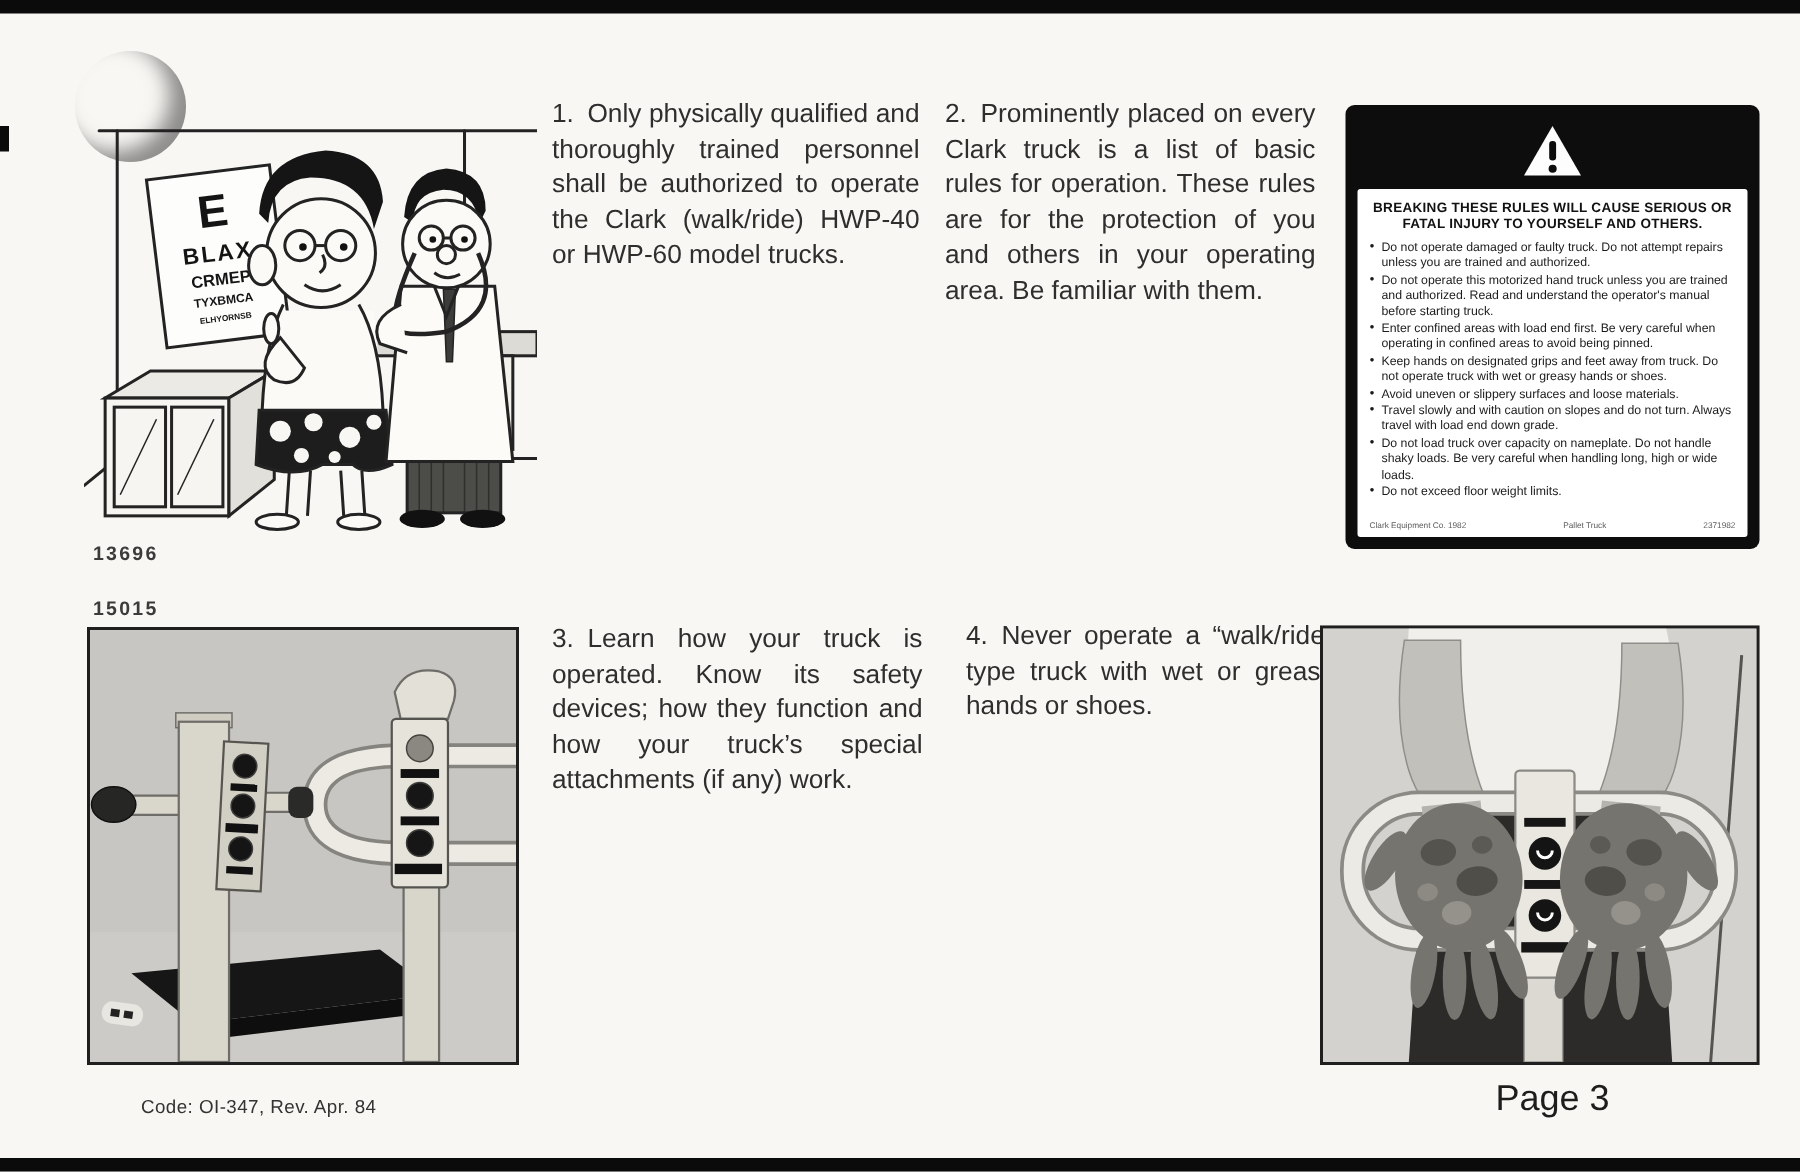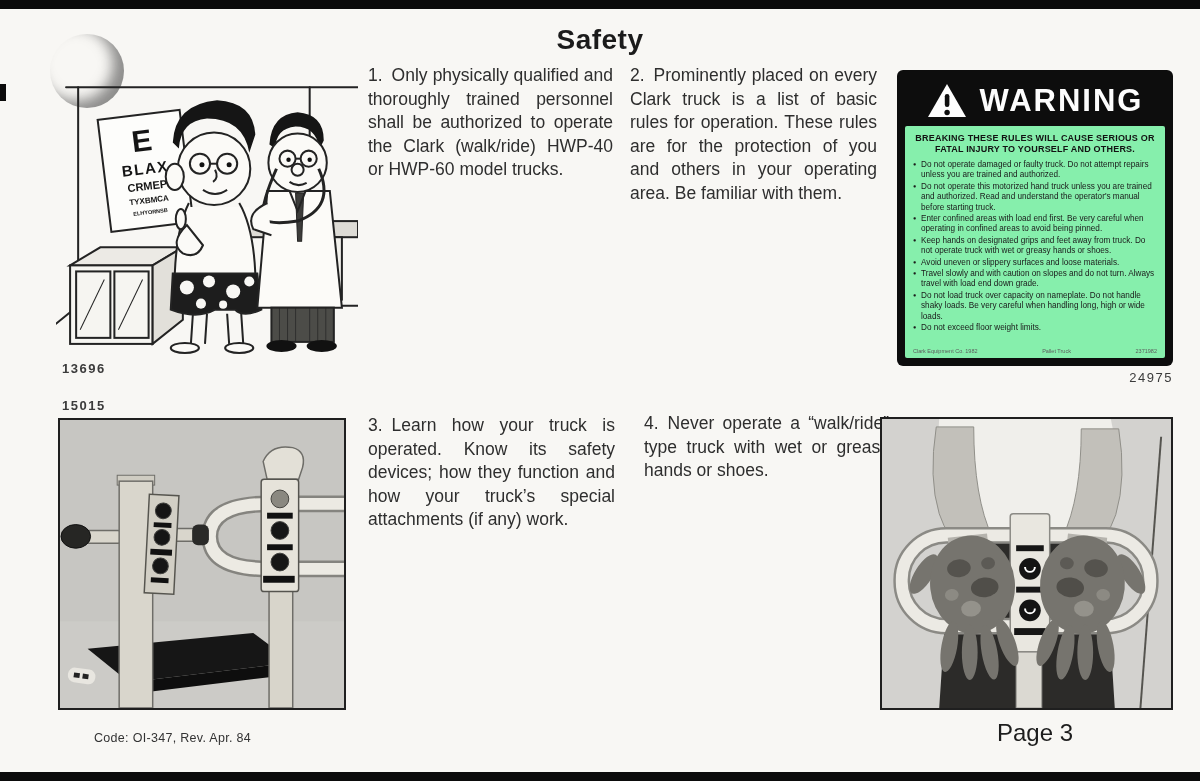--- a/index.html
+++ b/index.html
@@ -32,21 +32,21 @@
 
   .photo { position:absolute; border:2px solid #1f1f1f; background:#c9c8c4; }
   #photo-controls { left:58px;  top:418px; width:288px; height:292px; }
   #photo-hands    { left:880px; top:417px; width:293px; height:293px; }
   .photo svg { display:block; width:100%; height:100%; }
 
   .warning { position:absolute; left:897px; top:70px; width:276px; height:296px;
     background:#0d0d0d; border-radius:6px; padding:5px 8px 8px; display:flex; flex-direction:column; }
   .warning-head { display:flex; align-items:center; justify-content:center; gap:13px; height:51px; flex:0 0 auto; }
   .warning-title { color:#fdfdfd; font-weight:bold; font-size:31px; letter-spacing:2px; }
-  .warning-panel { background:#86efac; border-radius:2px; flex:1 1 auto; padding:7px 8px 4px;
+  .warning-panel { background:#ffffff; border-radius:2px; flex:1 1 auto; padding:7px 8px 4px;
     overflow:hidden; display:flex; flex-direction:column; }
   .warning-heading { font-size:9px; font-weight:bold; text-align:center; line-height:1.22;
     color:#121212; margin-bottom:5px; letter-spacing:.2px; }
   .warning-rules { list-style:none; }
   .warning-rules li { font-size:8.2px; line-height:1.27; color:#1a1a1a; padding-left:8px;
     position:relative; margin-bottom:1px; }
   .warning-rules li::before { content:"\25CF"; position:absolute; left:0; top:1px; font-size:5.5px; }
   .warning-foot { margin-top:auto; display:flex; justify-content:space-between;
     font-size:5.5px; color:#5c5c5c; padding-top:3px; }
 
@@ -55,21 +55,20 @@
     font-size:24px; color:#1d1d1d; }
 </style>
 </head>
 <body>
 
 <div class="page">
   <div class="bar-top"></div>
   <div class="edge-nub"></div>
   <div class="punch-hole"></div>
 
-  <h1 class="page-title">Safety</h1>
 
   <div class="cartoon">
     <svg viewBox="0 0 300 300">
       <g stroke="#232323" stroke-width="2" fill="none" stroke-linecap="round">
         <line x1="10" y1="31" x2="300" y2="31"></line>
         <line x1="22" y1="31" x2="22" y2="246"></line>
         <line x1="252" y1="31" x2="252" y2="152"></line>
         <polyline points="0,266 22,248 300,248"></polyline>
       </g>
 
@@ -167,35 +166,33 @@
             <line x1="268" y1="250" x2="268" y2="284"></line>
         </g>
         <ellipse cx="224" cy="288" rx="15" ry="6" fill="#111"></ellipse>
         <ellipse cx="264" cy="288" rx="15" ry="6" fill="#111"></ellipse>
       </g>
     </svg>
   </div>
 
   <div class="fig-num" id="num-cartoon">13696</div>
   <div class="fig-num" id="num-controls">15015</div>
-  <div class="fig-num" id="num-warning">24975</div>
 
   <p class="instr" id="instr-1"><span class="num">1.</span><span>Only physically qualified and thoroughly trained personnel shall be authorized to operate the Clark (walk/ride) HWP-40 or HWP-60 model trucks.</span></p>
   <p class="instr" id="instr-2"><span class="num">2.</span><span>Prominently placed on every Clark truck is a list of basic rules for operation. These rules are for the protection of you and others in your operating area. Be familiar with them.</span></p>
   <p class="instr" id="instr-3"><span class="num">3.</span><span>Learn how your truck is operated. Know its safety devices; how they function and how your truck’s special attachments (if any) work.</span></p>
   <p class="instr" id="instr-4"><span class="num">4.</span><span>Never operate a “walk/ride” type truck with wet or greasy hands or shoes.</span></p>
 
   <div class="warning">
     <div class="warning-head">
       <svg width="40" height="36" viewBox="0 0 40 36">
         <path d="M20 1 L39 34 H1 Z" fill="#fdfdfd"></path>
         <rect x="17.8" y="11" width="4.6" height="13" rx="2.2" fill="#0d0d0d"></rect>
         <circle cx="20.1" cy="29.5" r="2.7" fill="#0d0d0d"></circle>
       </svg>
-      <span class="warning-title">WARNING</span>
     </div>
     <div class="warning-panel">
       <div class="warning-heading">BREAKING THESE RULES WILL CAUSE SERIOUS OR FATAL INJURY TO YOURSELF AND OTHERS.</div>
       <ul class="warning-rules">
         <li>Do not operate damaged or faulty truck. Do not attempt repairs unless you are trained and authorized.</li>
         <li>Do not operate this motorized hand truck unless you are trained and authorized. Read and understand the operator's manual before starting truck.</li>
         <li>Enter confined areas with load end first. Be very careful when operating in confined areas to avoid being pinned.</li>
         <li>Keep hands on designated grips and feet away from truck. Do not operate truck with wet or greasy hands or shoes.</li>
         <li>Avoid uneven or slippery surfaces and loose materials.</li>
         <li>Travel slowly and with caution on slopes and do not turn. Always travel with load end down grade.</li>

